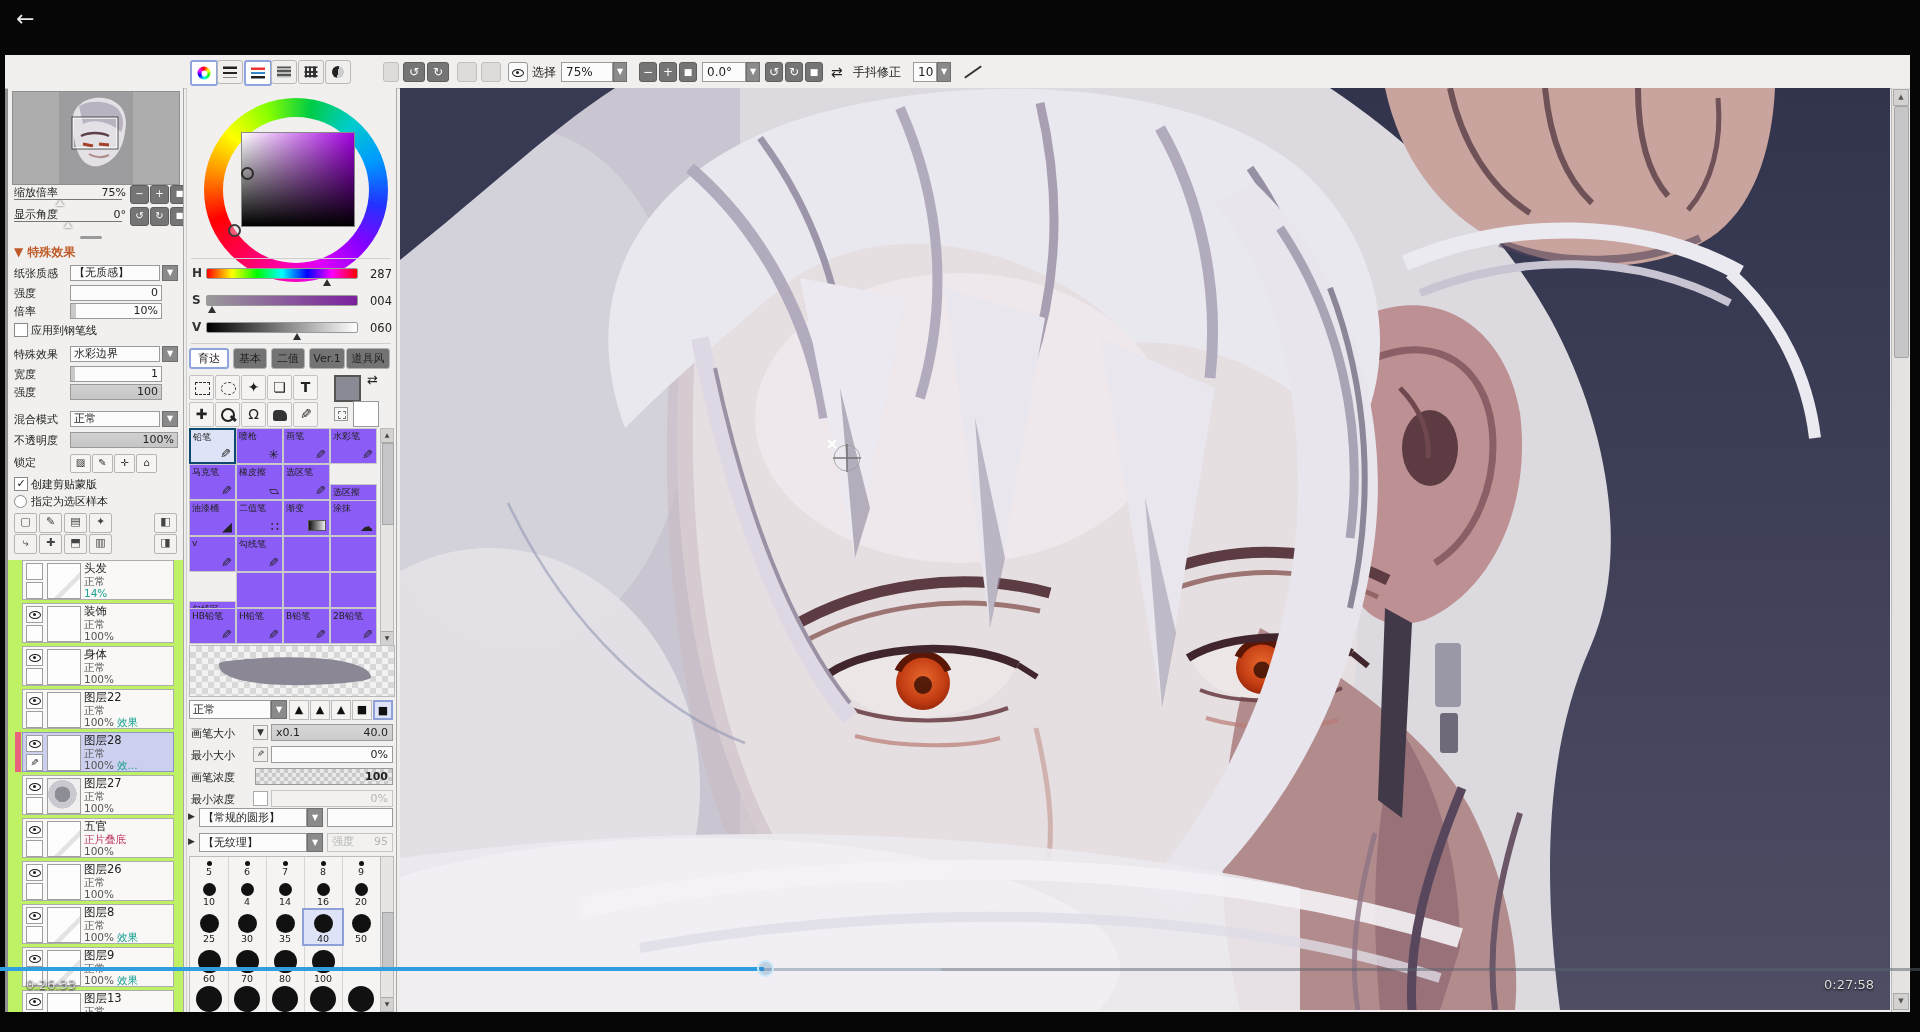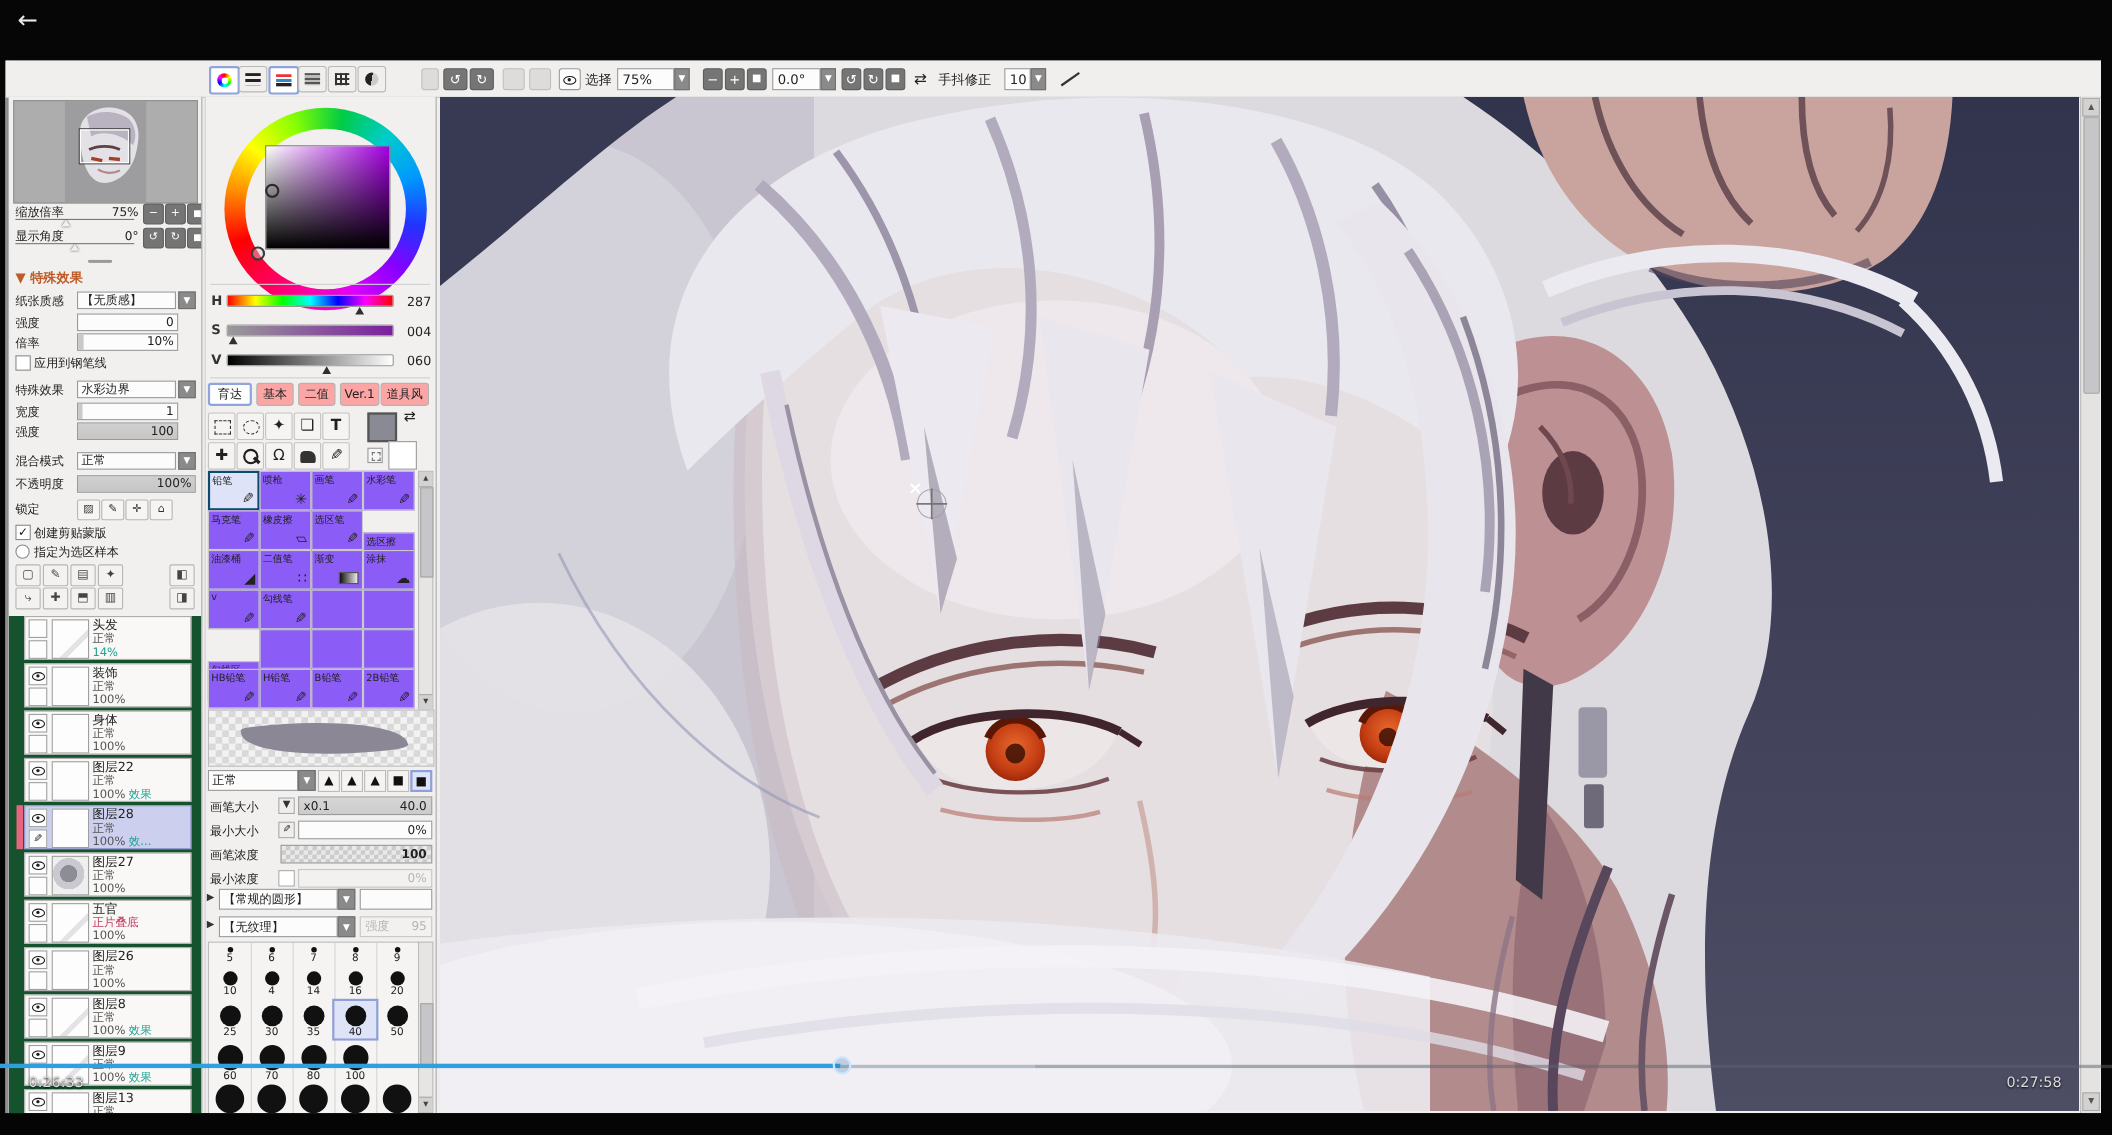--- a/index.html
+++ b/index.html
@@ -74,21 +74,21 @@
   .ddbtn{position:absolute;top:0;width:16px;height:16px;background:#8a8a8a;border:1px solid #6f6f6f;color:#fff;
          font-size:8px;text-align:center;line-height:14px;box-sizing:border-box;}
   .chk{position:absolute;left:0;top:1px;width:12px;height:12px;background:#fff;border:1px solid #888;font-size:11px;line-height:11px;text-align:center;color:#111;}
   .rad{position:absolute;left:0;top:2px;width:11px;height:11px;background:#fff;border:1px solid #888;border-radius:50%;}
   .clabel{position:absolute;left:17px;top:1px;font-size:11px;color:#222;}
   .lockic{position:absolute;top:0px;width:19px;height:17px;background:#f6f5f3;border:1px solid #b5b5b5;border-radius:2px;
           font-size:10px;text-align:center;line-height:15px;color:#333;}
   .ltb{position:absolute;width:21px;height:18px;background:#f3f2f0;border:1px solid #b5b5b5;border-radius:2px;
        font-size:11px;text-align:center;line-height:16px;color:#444;}
   
-  #layers{position:absolute;left:0px;top:472px;width:175px;height:452px;background:#14532d;overflow:hidden;}
+  #layers{position:absolute;left:0px;top:472px;width:175px;height:452px;background:#bef264;overflow:hidden;}
   .lay{position:relative;margin:0 0 3px 14px;width:152px;height:40px;background:#f9f8f7;border:1px solid #adadad;box-sizing:border-box;}
   .lay.sel{background:#ccd0ee;border-color:#8c94c8;}
   .lay .pink{position:absolute;left:-8px;top:-1px;width:6px;height:40px;background:#e8647c;}
   .laybox{position:absolute;left:3px;width:17px;height:17px;background:#fdfdfd;border:1px solid #9f9f9f;box-sizing:border-box;}
   .laybox.b1{top:2px;} .laybox.b2{top:21px;}
   .eyeg{position:absolute;left:2px;top:4px;width:10px;height:6px;border:1.2px solid #1d1d1d;border-radius:50%;}
   .eyeg::after{content:"";position:absolute;left:2.6px;top:0.6px;width:3px;height:3px;background:#1d1d1d;border-radius:50%;}
   .pen-s{font-size:10px;color:#333;line-height:15px;text-align:center;width:100%;display:block;transform:scaleX(-1);}
   .laythumb{position:absolute;left:24px;top:2px;width:32px;height:34px;background:#fdfdfd;border:1px solid #9f9f9f;}
   .laythumb.hair-art{background:radial-gradient(circle at 45% 45%,#8d8d96 0 30%,#c9c9cf 31% 55%,#efefef 56%);}
@@ -110,21 +110,21 @@
   .huecur{position:absolute;left:41px;top:136px;width:9px;height:9px;border:2px solid #3c3c3c;border-radius:50%;background:rgba(220,220,230,.4);z-index:3;}
   .hsv-row{position:absolute;left:0;width:209px;height:16px;}
   .hsv-l{position:absolute;left:5px;top:0;font-size:12px;font-weight:bold;color:#333;}
   .hsv-t{position:absolute;left:19px;top:2px;width:152px;height:11px;border:1px solid #999;border-radius:2px;box-sizing:border-box;}
   .hsv-v{position:absolute;left:175px;top:1px;width:30px;font-size:11.5px;text-align:right;color:#222;}
   .t-h{background:linear-gradient(to right,#f00,#ff0,#0f0,#0ff,#00f,#f0f,#f00);}
   .t-s{background:linear-gradient(to right,#9a9a9a,#7b1f9e);}
   .t-v{background:linear-gradient(to right,#000,#fff);}
   .tri{position:absolute;top:13px;width:0;height:0;border-left:4.5px solid transparent;border-right:4.5px solid transparent;border-bottom:7px solid #2f2f2f;}
   .sep{position:absolute;left:4px;width:200px;border-top:1px solid #cfcfcf;}
-  .tab{position:absolute;top:260px;height:21px;background:#fca5a5;border:1px solid #b3b3b3;border-radius:3px;
+  .tab{position:absolute;top:260px;height:21px;background:#737373;border:1px solid #b3b3b3;border-radius:3px;
        font-size:11px;text-align:center;line-height:19px;box-sizing:border-box;color:#222;}
   .tab.sel{background:#fff;border:2px solid #8fa3dc;line-height:17px;}
   .tool{position:absolute;width:25px;height:25px;background:#f5f4f2;border:1px solid #c2c2c2;border-radius:2px;
         font-size:14px;text-align:center;line-height:23px;color:#222;box-sizing:border-box;}
   .t-marq{position:absolute;left:5px;top:6px;width:13px;height:11px;border:1.5px dashed #333;}
   .t-lass{position:absolute;left:5px;top:6px;width:13px;height:11px;border:1.5px dashed #333;border-radius:50%;}
   .t-zoomc{position:absolute;left:5px;top:5px;width:10px;height:10px;border:2px solid #222;border-radius:50%;}
   .t-zoomt{position:absolute;left:14px;top:14px;width:7px;height:2.5px;background:#222;transform:rotate(45deg);}
   .t-handb{position:absolute;left:5px;top:7px;width:14px;height:11px;background:#333;border-radius:4px 6px 2px 2px;}
   .swatch{position:absolute;box-sizing:border-box;}

